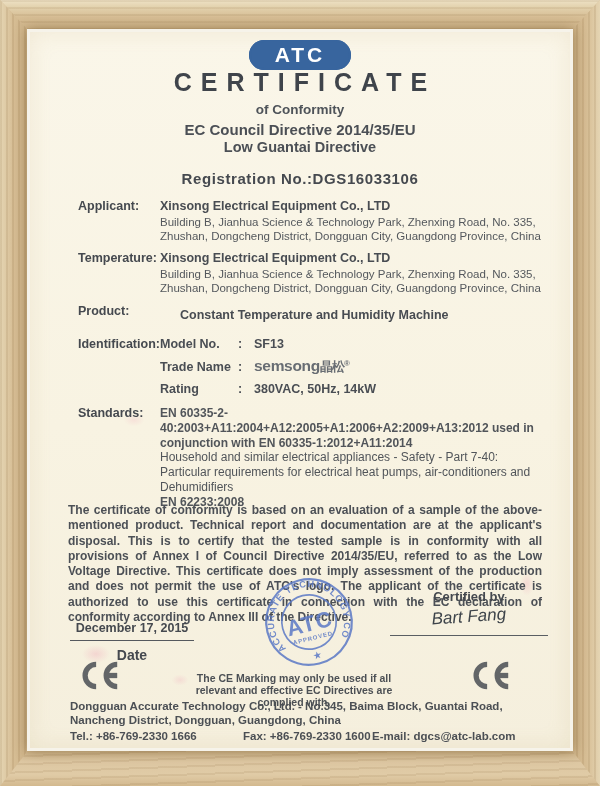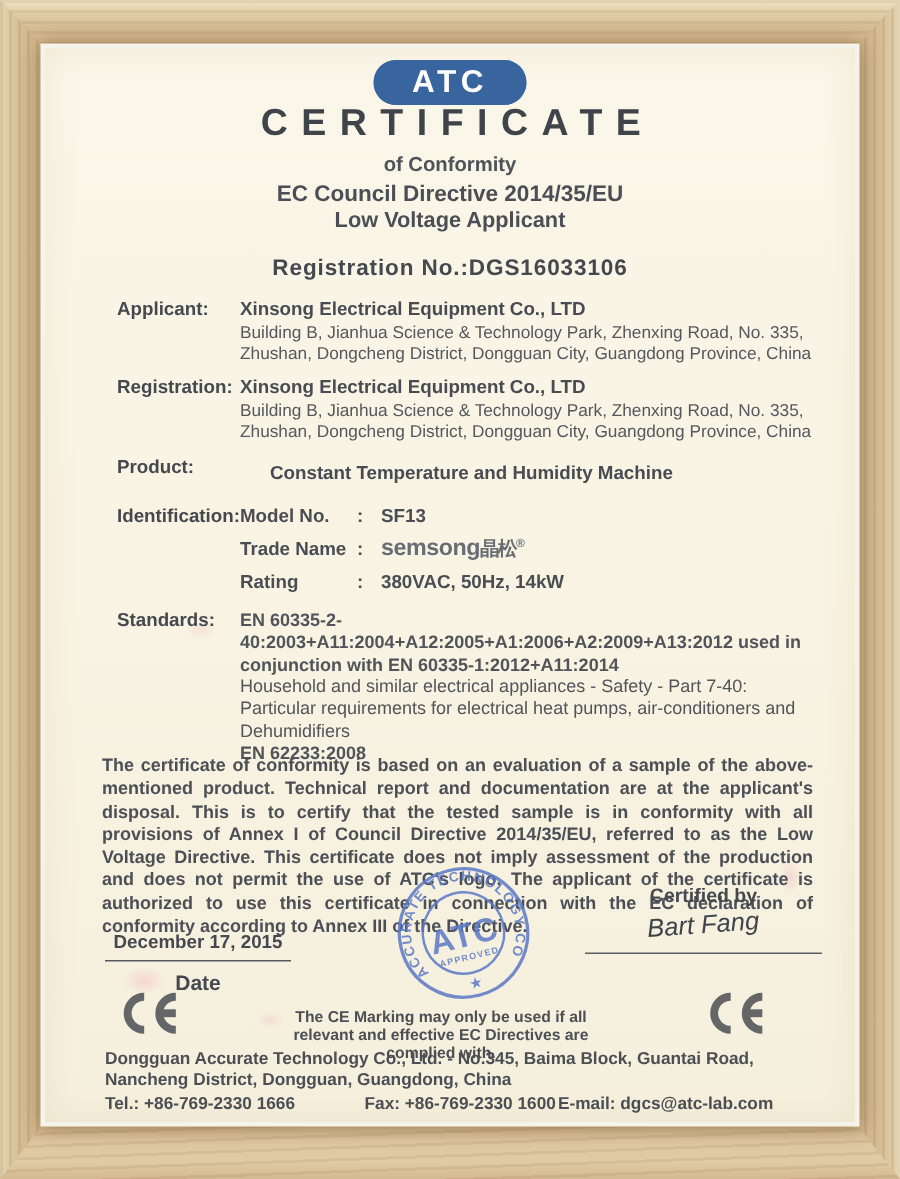--- a/index.html
+++ b/index.html
@@ -103,33 +103,33 @@
   <div class="frame frame-bottom"></div>
   <div class="frame frame-left"></div>
   <div class="frame frame-right"></div>
 
   <div id="paper">
 
     <div class="abs atc-pill">ATC</div>
     <div class="abs ctr subtitle">of Conformity</div>
     <div class="abs ctr title">CERTIFICATE</div>
     <div class="abs ctr directive1">EC Council Directive 2014/35/EU</div>
-    <div class="abs ctr directive2">Low Voltage Applicant</div>
+    <div class="abs ctr directive2">Low Guantai Directive</div>
     <div class="abs ctr registration">Registration No.:DGS16033106</div>
 
     <div class="abs inforow" style="top:167px;">
       <div class="lbl">Applicant:</div>
       <div class="val">
         <div class="org-name">Xinsong Electrical Equipment Co., LTD</div>
         <div class="org-addr">Building B, Jianhua Science &amp; Technology Park, Zhenxing Road, No. 335, Zhushan, Dongcheng District, Dongguan City, Guangdong Province, China</div>
       </div>
     </div>
 
     <div class="abs inforow" style="top:219px;">
-      <div class="lbl">Registration:</div>
+      <div class="lbl">Temperature:</div>
       <div class="val">
         <div class="org-name">Xinsong Electrical Equipment Co., LTD</div>
         <div class="org-addr">Building B, Jianhua Science &amp; Technology Park, Zhenxing Road, No. 335, Zhushan, Dongcheng District, Dongguan City, Guangdong Province, China</div>
       </div>
     </div>
 
     <div class="abs inforow" style="top:272px;gap:20px;">
       <div class="lbl">Product:</div>
       <div class="val" style="padding-top:4px;">
         <div class="org-name">Constant Temperature and Humidity Machine</div>

